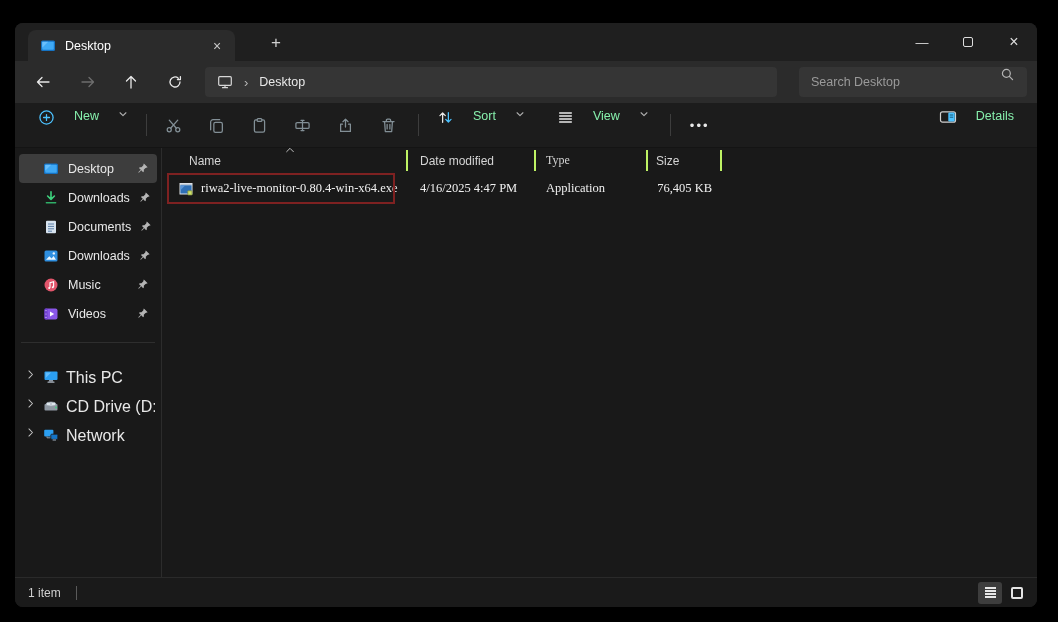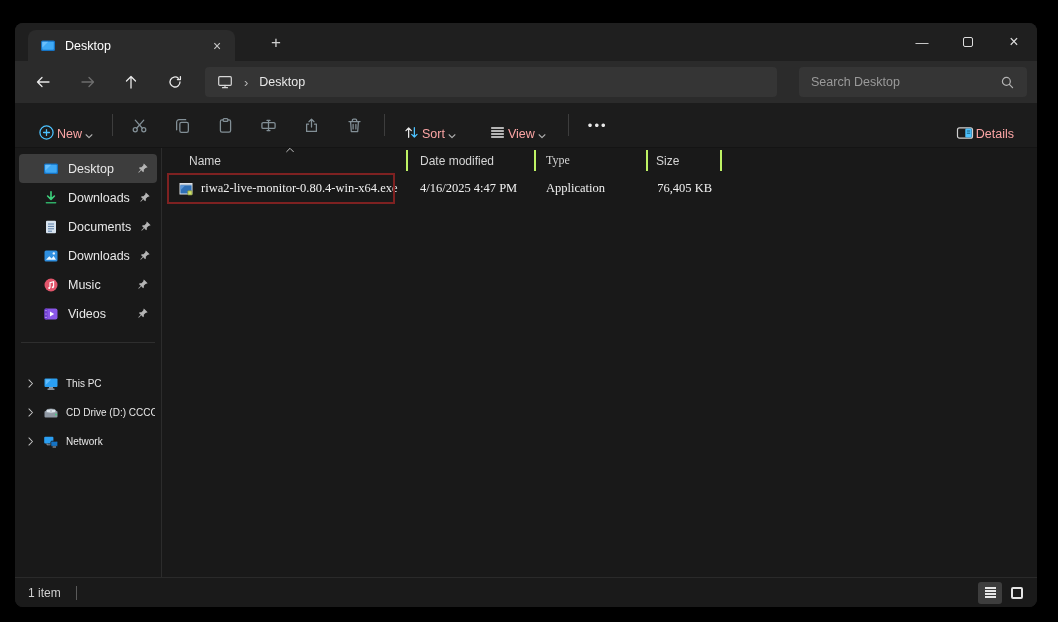--- a/index.html
+++ b/index.html
@@ -28,45 +28,45 @@
   
   .navbar { height:42px; background:#2b2b2b; display:flex; align-items:center;
             padding:0 10px; flex:none; }
   .navbtn { width:36px; height:32px; display:flex; align-items:center;
             justify-content:center; margin-right:8px; border-radius:4px; }
   .addressbar { width:572px; height:30px; background:#353535; border-radius:4px;
                 display:flex; align-items:center; padding:0 12px; gap:11px;
                 margin-left:4px; font-size:12.5px; }
   .crumb-chev { color:#b8b8b8; font-size:13px; }
   .searchbox { width:228px; height:30px; background:#353535; border-radius:4px;
-               display:flex; align-items:center; padding:0 12px; margin-left:auto; }
+               display:flex; padding:0 12px; margin-left:auto; }
   .searchbox input { flex:1; background:transparent; border:none; outline:none;
                      color:#e8e8e8; font-size:12.5px; font-family:inherit; }
   .searchbox input::placeholder { color:#9a9a9a; }
 
   
   .toolbar { height:45px; background:#1c1c1c; display:flex; align-items:center;
              padding:0 14px; flex:none; border-bottom:1px solid #141414; }
-  .tbbtn { display:flex; align-items:flex-end; gap:2px; height:32px; padding:0 9px;
-           border-radius:4px; font-size:12.5px; color:#fca5a5; white-space:nowrap; }
+  .tbbtn { display:flex; align-items:flex-start; gap:19px; height:32px; padding:0 9px;
+           border-radius:4px; font-size:12.5px; color:#86efac; white-space:nowrap; }
   .tb-icon { width:34px; height:32px; display:flex; align-items:center;
              justify-content:center; border-radius:4px; }
   .tb-divider { width:1px; height:22px; background:#3d3d3d; margin:0 9px; }
   .more-dots { font-size:13px; letter-spacing:2px; color:#e8e8e8; padding:0 10px; }
 
   
   .main { flex:1; display:flex; min-height:0; background:#191919; }
   .sidebar { width:147px; border-right:1px solid #2c2c2c; padding-top:6px; flex:none; }
   .side-item { height:29px; display:flex; align-items:center; margin:0 4px;
                padding:0 8px 0 24px; border-radius:4px; gap:9px; font-size:12.5px; }
   .side-item.selected { background:#3d3d3d; }
   .pin { margin-left:auto; display:flex; }
   .side-divider { height:1px; background:#2e2e2e; margin:14px 6px 13px 6px; }
-  .tree-item { height:29px; display:flex; align-items:center; padding:0 6px 0 10px;
-               gap:7px; font-size:10px; white-space:nowrap; overflow:hidden; }
+  .tree-item { height:29px; display:flex; align-items:flex-start; padding:0 6px 0 10px;
+               gap:7px; font-size:16px; white-space:nowrap; overflow:hidden; }
   .tree-item .lbl { overflow:hidden; white-space:nowrap; }
 
   .content { flex:1; position:relative; min-width:0; }
   .cols-header { height:25px; display:flex; color:#d4d4d4; font-size:12px;
                  align-items:center; position:relative; }
   .cols-header > div { height:21px; display:flex; align-items:center;
                        border-right:2px solid #bef264; }
   .col-name { width:246px; padding-left:27px; position:relative; }
   .col-date { width:128px; padding-left:12px; }
   .col-type { width:112px; padding-left:10px;font-family:Liberation Serif, serif; }

